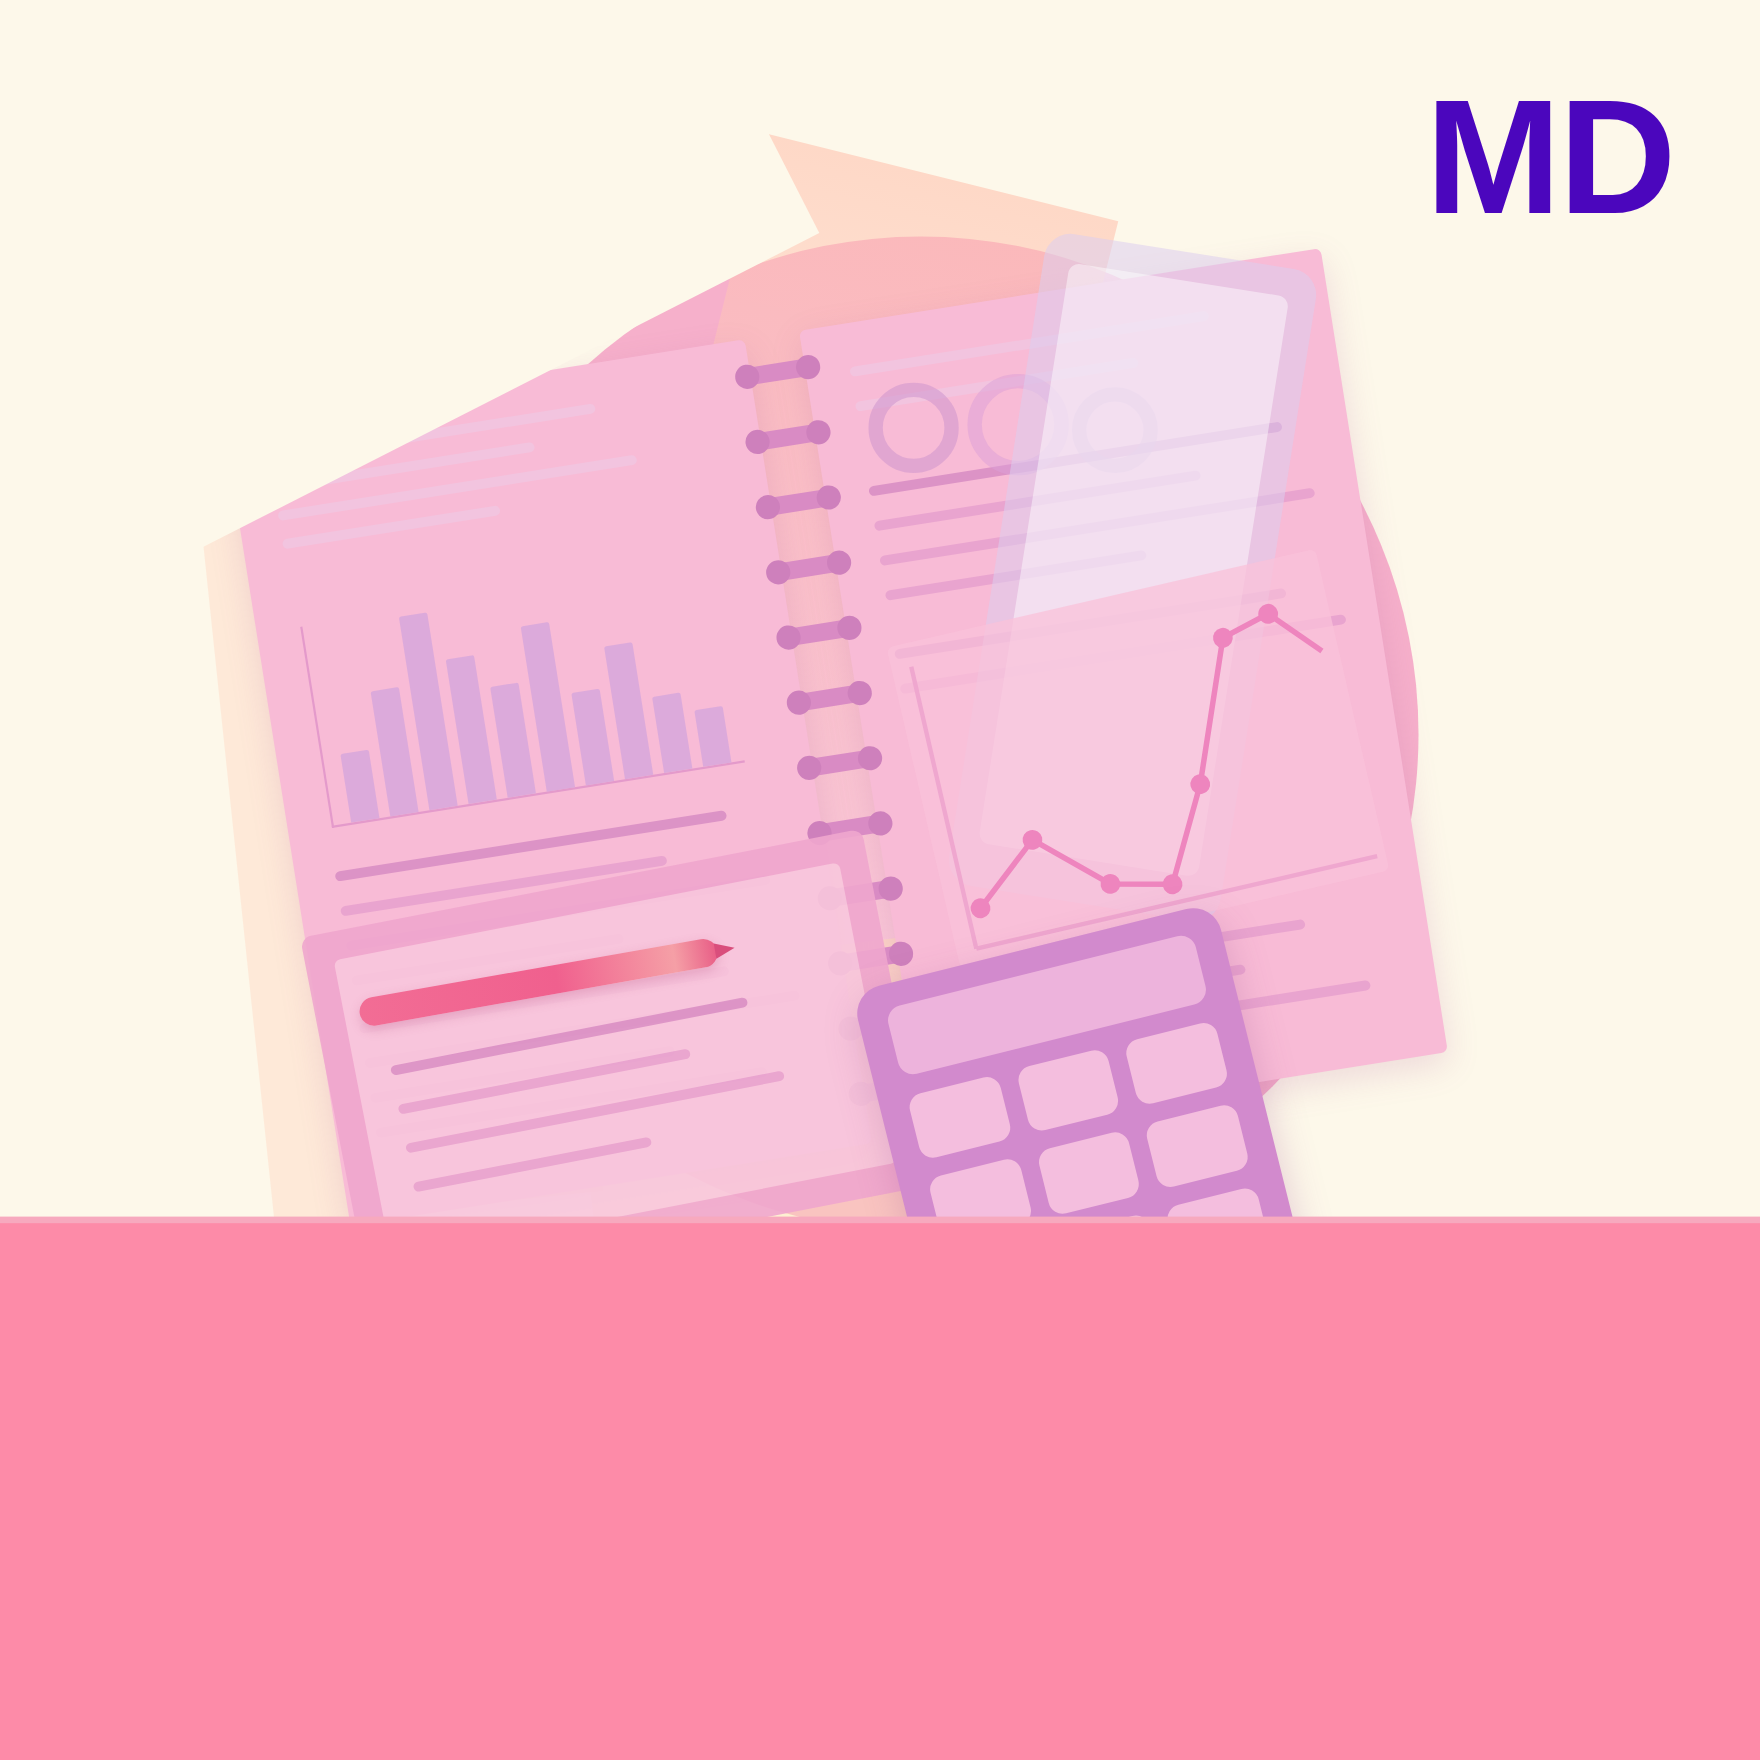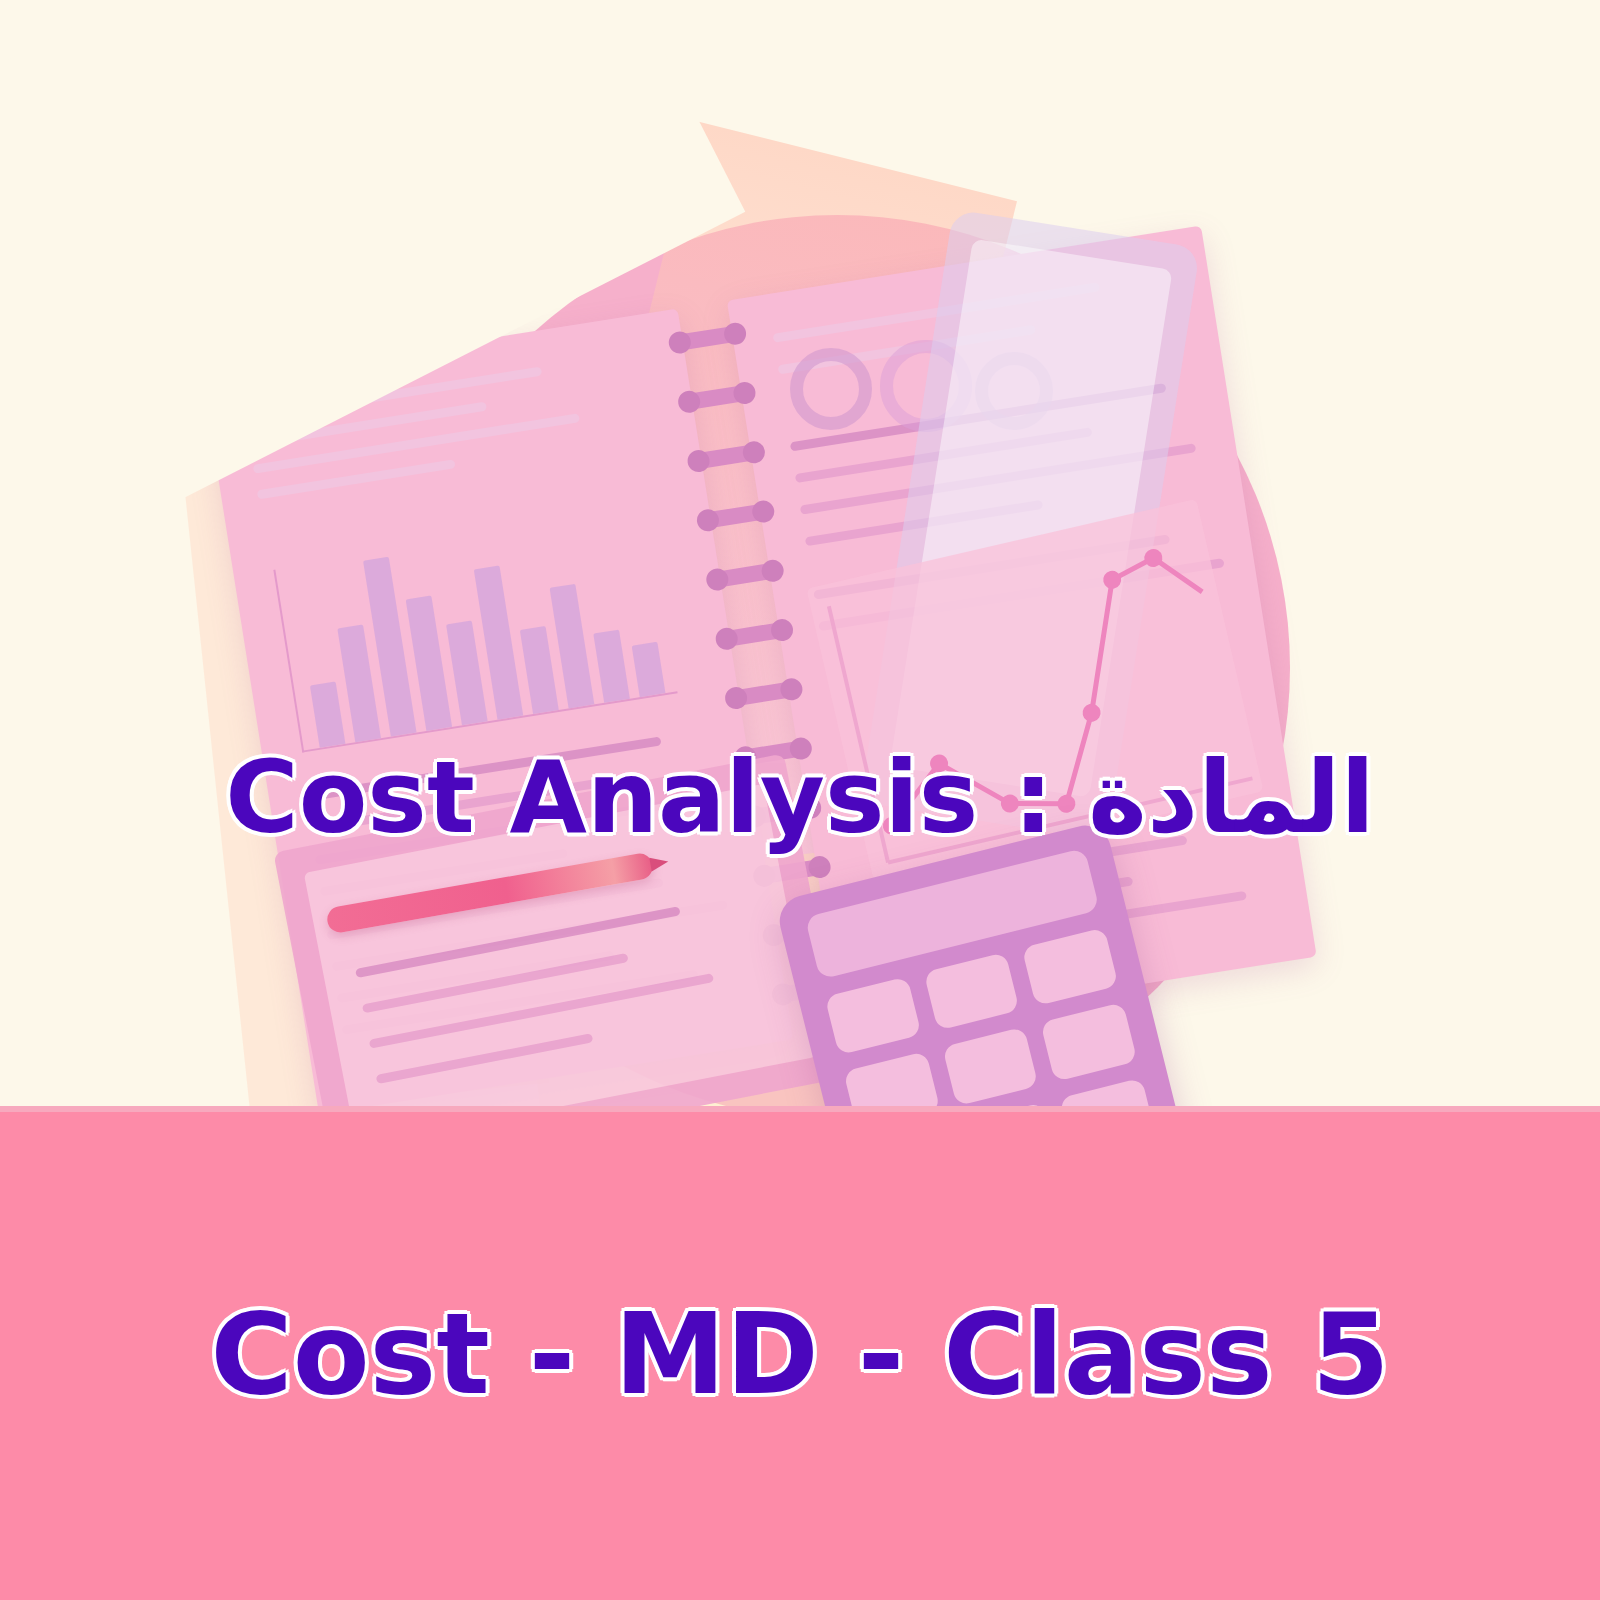--- a/index.html
+++ b/index.html
@@ -253,16 +253,15 @@
       </div>
     </div>
 
     <div class="sweep"></div>
     <div class="sweep2"></div>
   </div>
 
   <div class="band-edge"></div>
   <div class="band"></div>
 
-  <div class="tline t-subject">المادة : Cost Analysis</div>
-  <div class="tline t-footer">Cost - MD - Class 5</div>
+  <div class="badge">MD</div>
 
 </div>
 
 </body></html>

